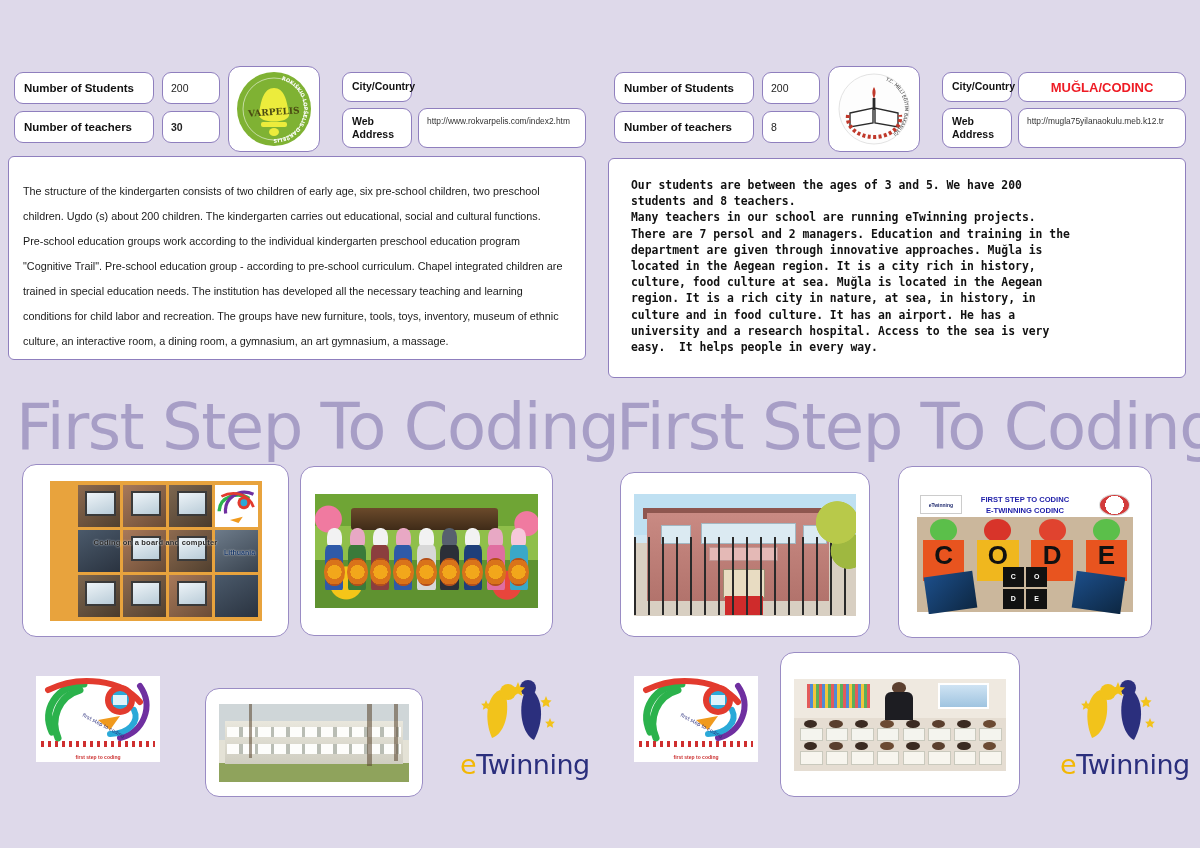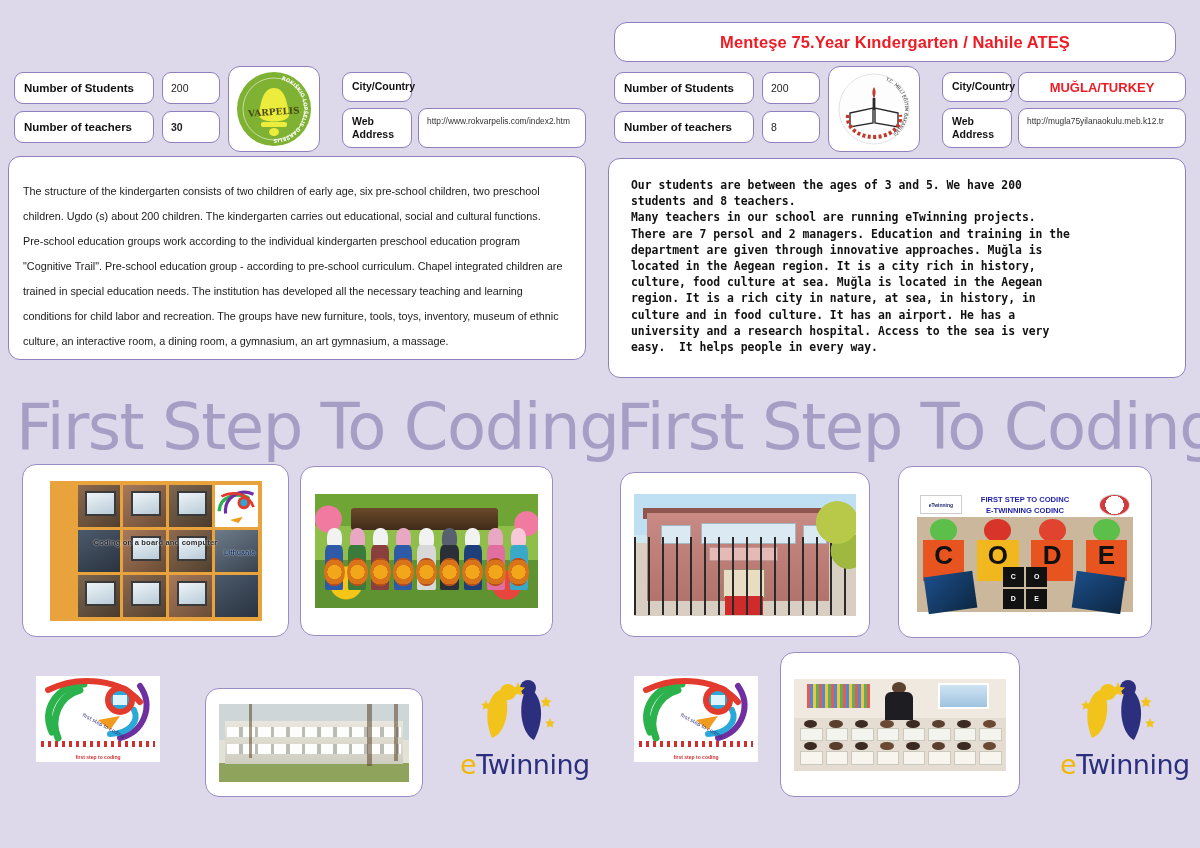--- a/index.html
+++ b/index.html
@@ -54,21 +54,21 @@
 
   .logo-box{
     position:absolute;border-radius:12px;border:1.6px solid #8f7fbe;background:#fff;
     box-sizing:border-box;display:flex;align-items:center;justify-content:center;
     overflow:hidden;
   }
 
   
   .desc{
     position:absolute;left:8px;width:578px;
-    border-radius:12px;border:1.6px solid #8f7fbe;background:#fff;box-sizing:border-box;
+    border-radius:6px;border:1.6px solid #8f7fbe;background:#fff;box-sizing:border-box;
   }
   .desc-left{top:156px;height:204px;padding:22px 22px 10px 14px;}
   .desc-right{top:158px;height:220px;padding:18px 16px 10px 22px;}
   .desc-left p{
     margin:0;font-size:10.8px;color:#1a1a1a;line-height:2.32;text-align:left;
   }
   .desc-right pre{
     margin:0;font-family:"DejaVu Sans Mono", monospace;
     font-size:11.4px;font-weight:bold;color:#111;line-height:1.42;
     white-space:pre-wrap;
@@ -374,23 +374,20 @@
         <path d="M86 16 l1.6 4 4 .5-2.9 2.7.8 4-3.5-1.9-3.5 1.9.8-4-2.9-2.7 4-.5z" fill="#f2c31b"></path>
         <path d="M90 38 l1.4 3.4 3.5.4-2.5 2.4.7 3.5-3.1-1.7-3.1 1.7.7-3.5-2.5-2.4 3.5-.4z" fill="#f2c31b"></path>
         <path d="M26 20 l1.4 3.4 3.5.4-2.5 2.4.7 3.5-3.1-1.7-3.1 1.7.7-3.5-2.5-2.4 3.5-.4z" fill="#f2c31b"></path>
       </svg>
       <div class="etw-word"><span class="etw-e">e</span>Twinning</div>
     </div>
   </div>
 
   <div class="panel panel-right">
 
-    <div class="card title-bar">
-      <span class="title-text">Menteşe 75.Year Kındergarten  / Nahile ATEŞ</span>
-    </div>
 
     <div class="info">
       <div class="lbl-box" style="left:0;top:2px;width:140px;height:32px;">Number of Students</div>
       <div class="val-box" style="left:148px;top:2px;width:58px;height:32px;">200</div>
 
       <div class="lbl-box" style="left:0;top:41px;width:140px;height:32px;">Number of teachers</div>
       <div class="val-box" style="left:148px;top:41px;width:58px;height:32px;">8</div>
 
       <div class="logo-box" style="left:214px;top:-4px;width:92px;height:86px;">
         <svg width="76" height="76" viewBox="0 0 76 76" aria-hidden="true">
@@ -401,21 +398,21 @@
           <path d="M62 42 L39 37 L39 52 L62 56 Z" fill="#ffffff" stroke="#2b2b2b" stroke-width="1.4"></path>
           <path d="M12 44 C10 56 22 66 38 66 C54 66 66 56 64 44" fill="none" stroke="#c0392b" stroke-width="4" stroke-dasharray="3 2.4"></path>
           <path id="tr-ring" d="M38 7 a31 31 0 0 1 0 62 a31 31 0 0 1 0 -62" fill="none"></path>
           <text font-size="4.6" fill="#333" font-family="DejaVu Sans, sans-serif">
             <textPath href="#tr-ring" startOffset="6%">T.C. MİLLÎ EĞİTİM BAKANLIĞI</textPath>
           </text>
         </svg>
       </div>
 
       <div class="lbl-box" style="left:328px;top:2px;width:70px;height:30px;font-size:10.5px;">City/Country</div>
-      <div class="val-box val-red" style="left:404px;top:2px;width:168px;height:30px;justify-content:center;padding-left:0;">MUĞLA/TURKEY</div>
+      <div class="val-box val-red" style="left:404px;top:2px;width:168px;height:30px;justify-content:center;padding-left:0;">MUĞLA/CODINC</div>
 
       <div class="lbl-box" style="left:328px;top:38px;width:70px;height:40px;font-size:10.5px;">
           <span style="display:block;line-height:1.25;">Web<br>Address</span>
         </div>
       <div class="val-box val-web" style="left:404px;top:38px;width:168px;height:40px;">http://mugla75yilanaokulu.meb.k12.tr</div>
     </div>
 
     <div class="desc desc-right">
       <pre>Our students are between the ages of 3 and 5. We have 200
 students and 8 teachers.

